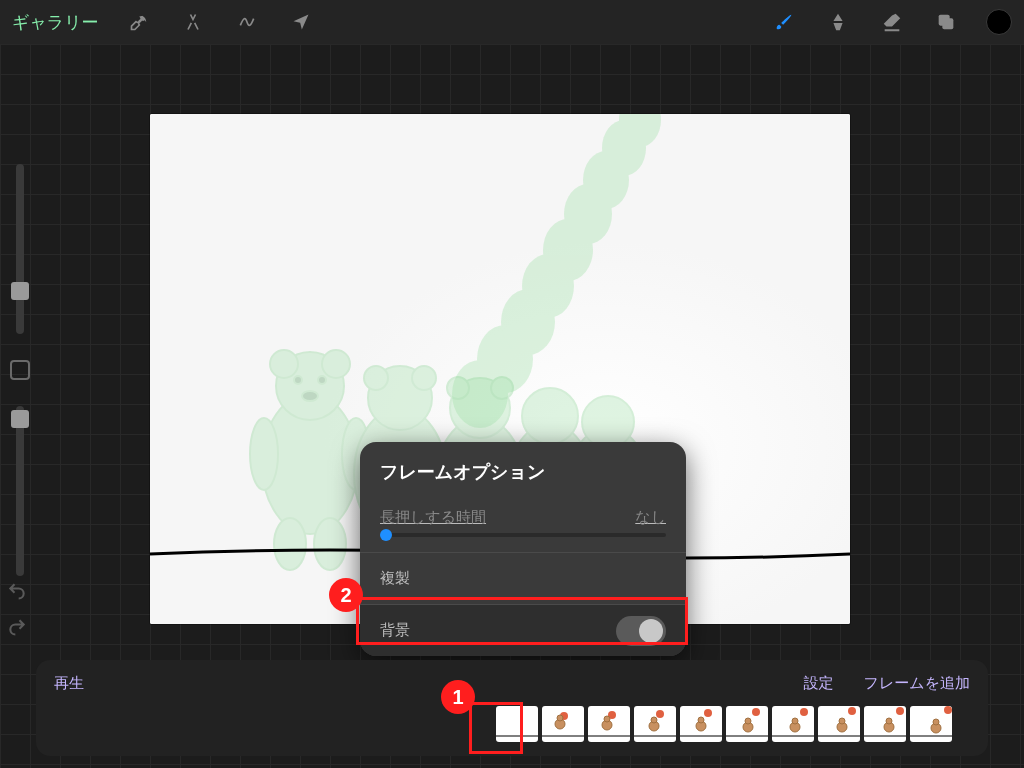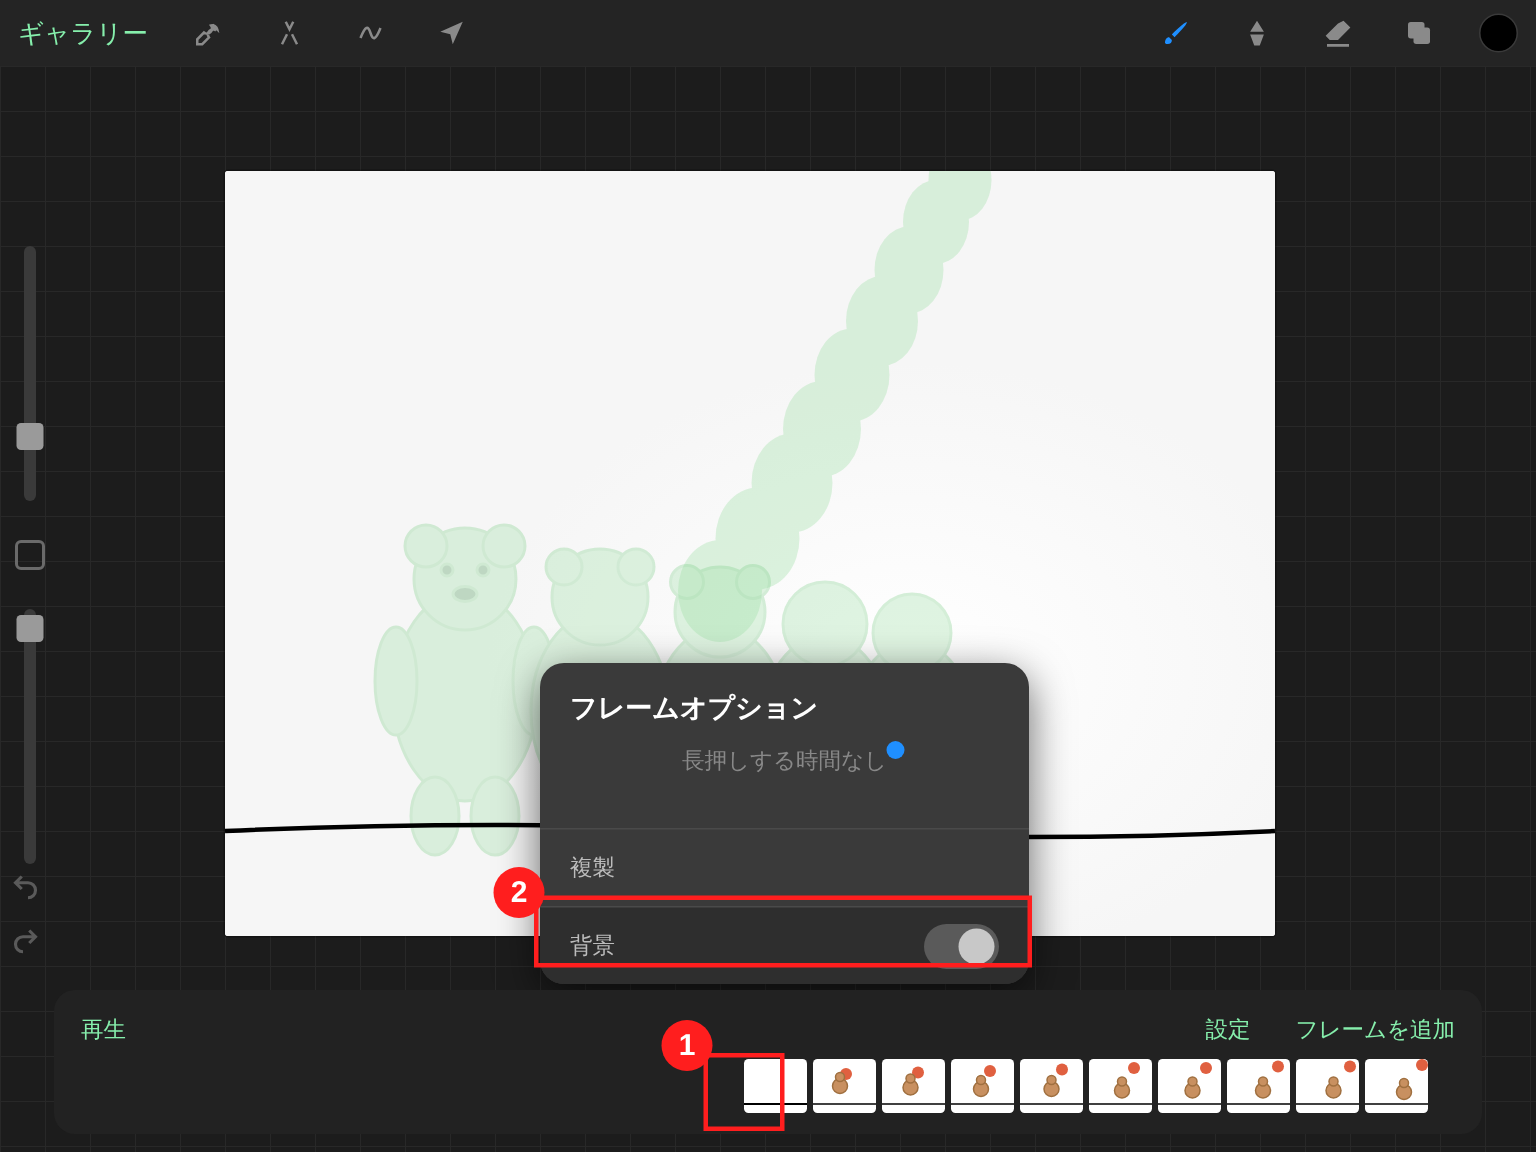--- a/index.html
+++ b/index.html
@@ -31,30 +31,30 @@
 .undo-redo div { width:22px; height:22px; display:flex; align-items:center; justify-content:center; }
 
 
 .canvas { position:absolute; left:150px; top:70px; width:700px; height:510px; background:#fff; border-radius:2px; box-shadow:0 0 0 1px rgba(0,0,0,.3); overflow:hidden; }
 .canvas svg { width:100%; height:100%; }
 
 
 .popover { position:absolute; left:360px; top:398px; width:326px; background:#3a3a3a; border-radius:16px; padding:18px 0 0 0; box-shadow:0 8px 28px rgba(0,0,0,.6); overflow:hidden; }
 .popover-title { color:#fff; font-size:18px; font-weight:600; padding:0 20px 14px; }
 .opt-row { display:flex; align-items:center; justify-content:space-between; height:52px; padding:0 20px; border-top:1px solid #4a4a4a; color:#bcbcbc; font-size:15px; }
-.opt-row.slider-row { flex-direction:row; align-items:stretch; justify-content:center; border-top:none; height:54px; padding-bottom:6px; }
+.opt-row.slider-row { flex-direction:column; align-items:stretch; justify-content:center; border-top:none; height:54px; padding-bottom:6px;text-decoration:underline; }
 .slider-row-top { display:flex; justify-content:space-between; font-size:15px; color:#888; margin-bottom:6px; }
 .mini-slider { height:4px; background:#2a2a2a; border-radius:2px; position:relative; }
 .mini-slider .dot { position:absolute; left:0; top:-4px; width:12px; height:12px; background:#1f8fff; border-radius:50%; }
 .toggle { width:50px; height:30px; background:#5a5a5a; border-radius:15px; position:relative; }
 .toggle .knob { position:absolute; right:3px; top:3px; width:24px; height:24px; background:#c8c8c8; border-radius:50%; }
 
 
 .anim-bar { position:absolute; left:36px; right:36px; bottom:12px; height:96px; background:#222; border-radius:14px; padding:10px 18px 12px; display:flex; flex-direction:column; }
-.anim-top { display:flex; justify-content:space-between; align-items:flex-end; height:26px; color:#86efac; font-size:15px; }
+.anim-top { display:flex; justify-content:space-between; align-items:center; height:26px; color:#c4b5fd; font-size:15px; }
 .anim-top-right { display:flex; gap:30px; }
 .frames { flex:1; display:flex; align-items:center; gap:4px; overflow:hidden; padding-top:8px; justify-content:center; }
 .frame { width:42px; height:36px; background:#fff; border-radius:3px; position:relative; flex-shrink:0; overflow:hidden; }
 .frame.selected::after { content:""; position:absolute; left:0; right:0; bottom:-4px; height:3px; background:#1f8fff; border-radius:2px; }
 .frame svg { width:100%; height:100%; }
 
 
 .hl-box { position:absolute; border:3px solid #ff1e1e; pointer-events:none; }
 .badge { position:absolute; width:34px; height:34px; background:#ff1e1e; border-radius:50%; display:flex; align-items:center; justify-content:center; color:#fff; font-weight:800; font-size:20px; z-index:50; }
 

